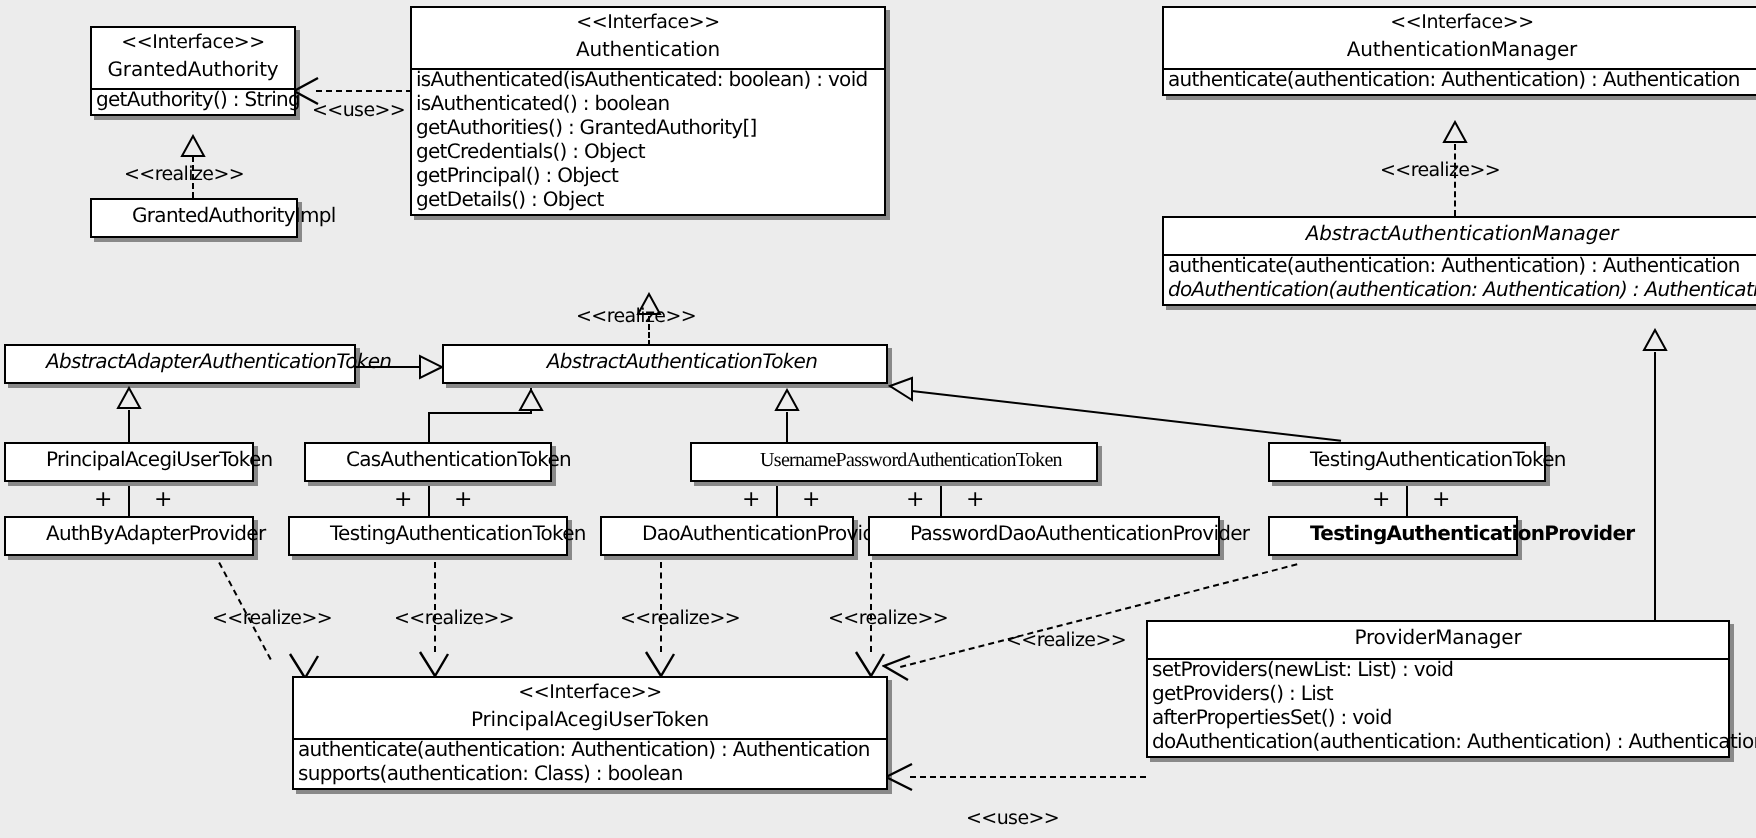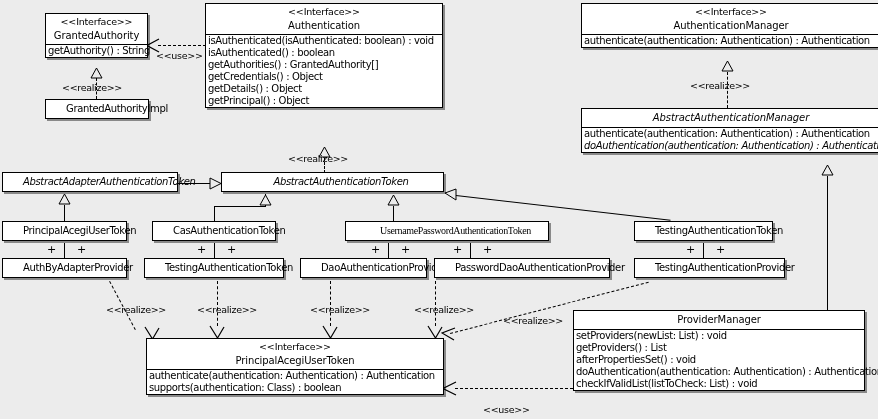--- a/index.html
+++ b/index.html
@@ -298,22 +298,22 @@
   <div class="uml-box" style="left:205px; top:3px; width:238px;">
     <div class="uml-head">
       <span class="stereo">&lt;&lt;Interface&gt;&gt;</span>
       <span class="cname">Authentication</span>
     </div>
     <div class="uml-sep uml-ops">
       <span class="op">isAuthenticated(isAuthenticated: boolean) : void</span>
       <span class="op">isAuthenticated() : boolean</span>
       <span class="op">getAuthorities() : GrantedAuthority[]</span>
       <span class="op">getCredentials() : Object</span>
+      <span class="op">getPrincipal() : Object</span>
       <span class="op">getDetails() : Object</span>
-      <span class="op">getPrincipal() : Object</span>
     </div>
   </div>
 
   <div class="uml-box" style="left:581px; top:3px; width:300px;">
     <div class="uml-head">
       <span class="stereo">&lt;&lt;Interface&gt;&gt;</span>
       <span class="cname">AuthenticationManager</span>
     </div>
     <div class="uml-sep uml-ops">
       <span class="op">authenticate(authentication: Authentication) : Authentication</span>
@@ -383,21 +383,21 @@
       <span class="cname">DaoAuthenticationProvider</span>
     </div>
   </div>
 
   <div class="uml-box simple" style="left:434px; top:258px; width:176px;">
     <div class="uml-head">
       <span class="cname">PasswordDaoAuthenticationProvider</span>
     </div>
   </div>
 
-  <div class="uml-box simple" style="left:634px; top:258px; width:151px;">
+  <div class="uml-box simple" style="left:634px; top:258px; width:125px;font-weight:bold;">
     <div class="uml-head">
       <span class="cname">TestingAuthenticationProvider</span>
     </div>
   </div>
 
   <div class="uml-box" style="left:146px; top:338px; width:298px;">
     <div class="uml-head">
       <span class="stereo">&lt;&lt;Interface&gt;&gt;</span>
       <span class="cname">PrincipalAcegiUserToken</span>
     </div>
@@ -409,17 +409,16 @@
 
   <div class="uml-box" style="left:573px; top:310px; width:292px;">
     <div class="uml-head" style="padding:4px 2px 4px 2px;">
       <span class="cname">ProviderManager</span>
     </div>
     <div class="uml-sep uml-ops">
       <span class="op">setProviders(newList: List) : void</span>
       <span class="op">getProviders() : List</span>
       <span class="op">afterPropertiesSet() : void</span>
       <span class="op">doAuthentication(authentication: Authentication) : Authentication</span>
-      <span class="op">checkIfValidList(listToCheck: List) : void</span>
     </div>
   </div>
 
 </div>
 
 </body></html>

